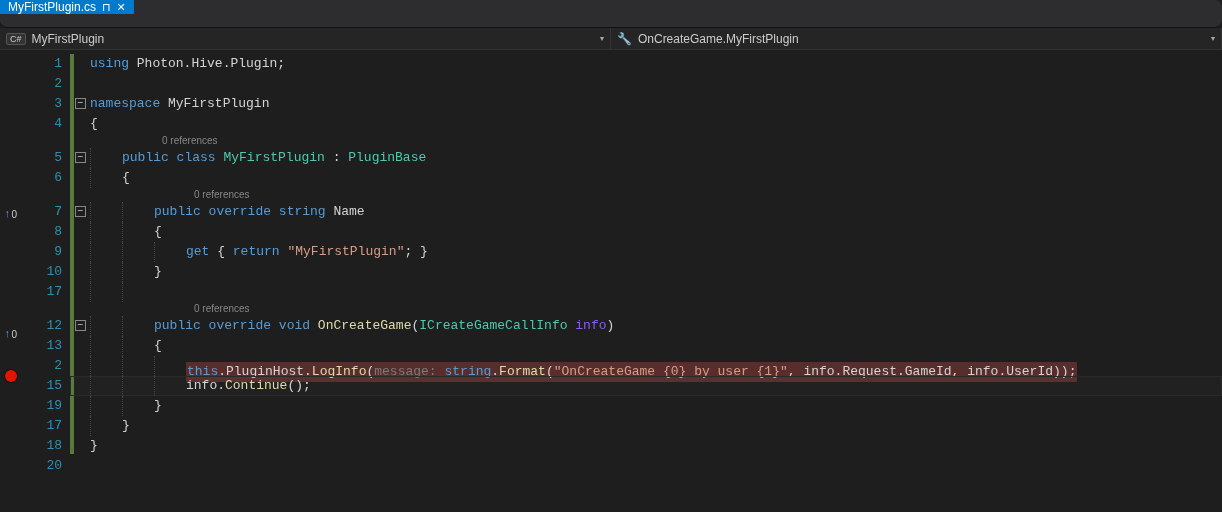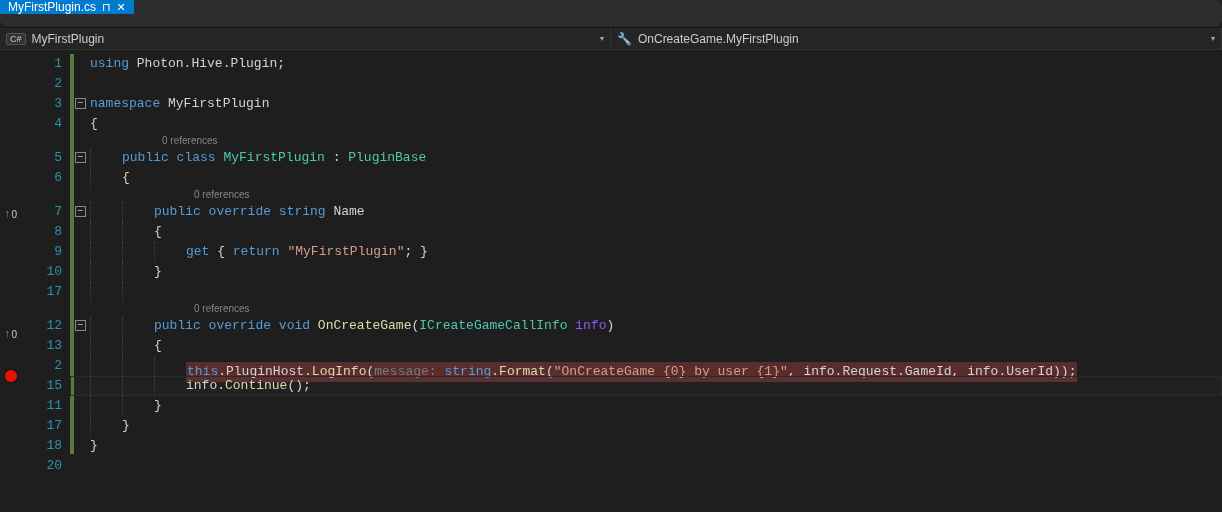--- a/index.html
+++ b/index.html
@@ -259,21 +259,21 @@
     <div class="ln">7</div>
     <div class="ln">8</div>
     <div class="ln">9</div>
     <div class="ln">10</div>
     <div class="ln">17</div>
     <div class="ln ref"></div>
     <div class="ln">12</div>
     <div class="ln">13</div>
     <div class="ln">2</div>
     <div class="ln">15</div>
-    <div class="ln">11</div>
+    <div class="ln">19</div>
     <div class="ln">17</div>
     <div class="ln">18</div>
     <div class="ln">20</div>
   </div>
 
   <div class="change-bar" style="height:400px"></div>
 
   <div class="code">
 
     <div class="line"><span class="fold-col"></span><span class="kw">using</span><span class="id"> Photon.Hive.Plugin;</span></div>

